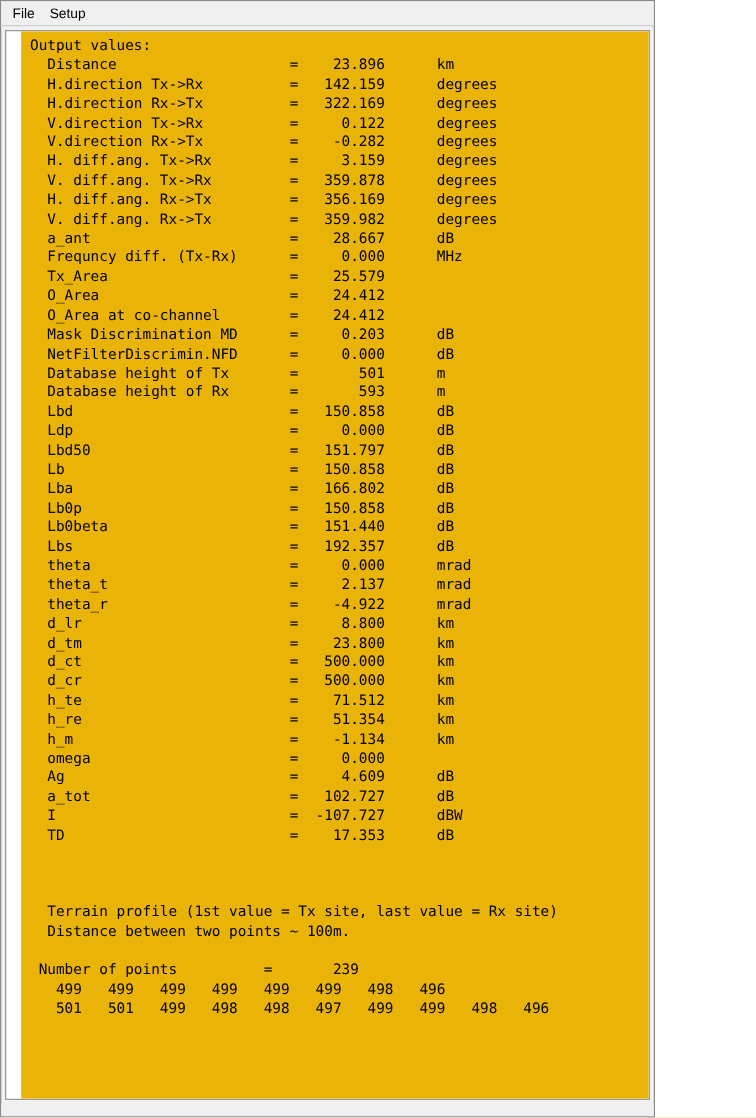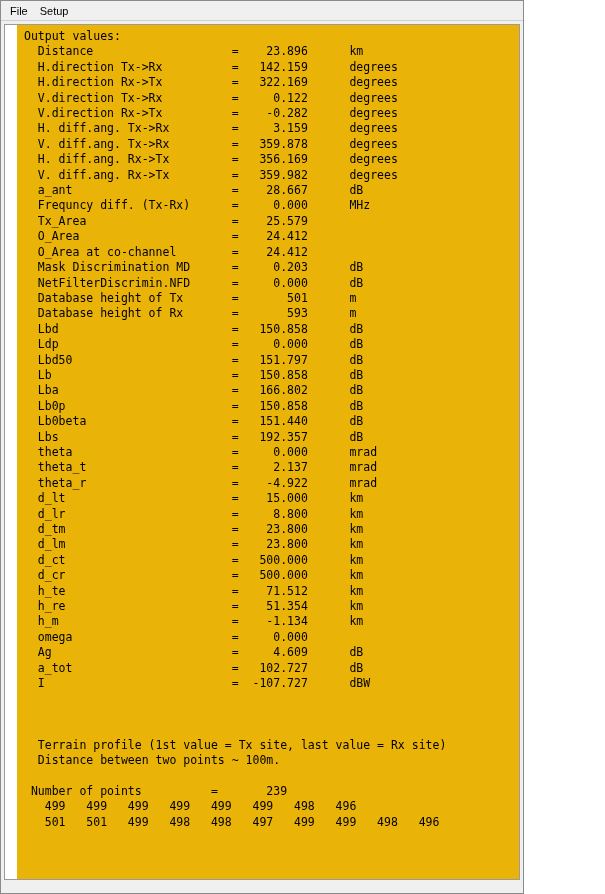--- a/index.html
+++ b/index.html
@@ -105,33 +105,32 @@
       <div class="line">  Ldp                         =     0.000      dB</div>
       <div class="line">  Lbd50                       =   151.797      dB</div>
       <div class="line">  Lb                          =   150.858      dB</div>
       <div class="line">  Lba                         =   166.802      dB</div>
       <div class="line">  Lb0p                        =   150.858      dB</div>
       <div class="line">  Lb0beta                     =   151.440      dB</div>
       <div class="line">  Lbs                         =   192.357      dB</div>
       <div class="line">  theta                       =     0.000      mrad</div>
       <div class="line">  theta_t                     =     2.137      mrad</div>
       <div class="line">  theta_r                     =    -4.922      mrad</div>
-      <div class="line">  d_lt                        =    15.000      km</div>
       <div class="line">  d_lr                        =     8.800      km</div>
       <div class="line">  d_tm                        =    23.800      km</div>
-      <div class="line">  d_lm                        =    23.800      km</div>
       <div class="line">  d_ct                        =   500.000      km</div>
       <div class="line">  d_cr                        =   500.000      km</div>
       <div class="line">  h_te                        =    71.512      km</div>
       <div class="line">  h_re                        =    51.354      km</div>
       <div class="line">  h_m                         =    -1.134      km</div>
       <div class="line">  omega                       =     0.000</div>
       <div class="line">  Ag                          =     4.609      dB</div>
       <div class="line">  a_tot                       =   102.727      dB</div>
       <div class="line">  I                           =  -107.727      dBW</div>
+      <div class="line">  TD                          =    17.353      dB</div>
       <div class="spacer"></div>
       <div class="spacer"></div>
       <div class="spacer"></div>
       <div class="line">  Terrain profile (1st value = Tx site, last value = Rx site)</div>
       <div class="line">  Distance between two points ~ 100m.</div>
       <div class="spacer"></div>
       <div class="line"> Number of points          =       239</div>
       <div class="line">   499   499   499   499   499   499   498   496</div>
       <div class="line">   501   501   499   498   498   497   499   499   498   496</div>
     </div>

